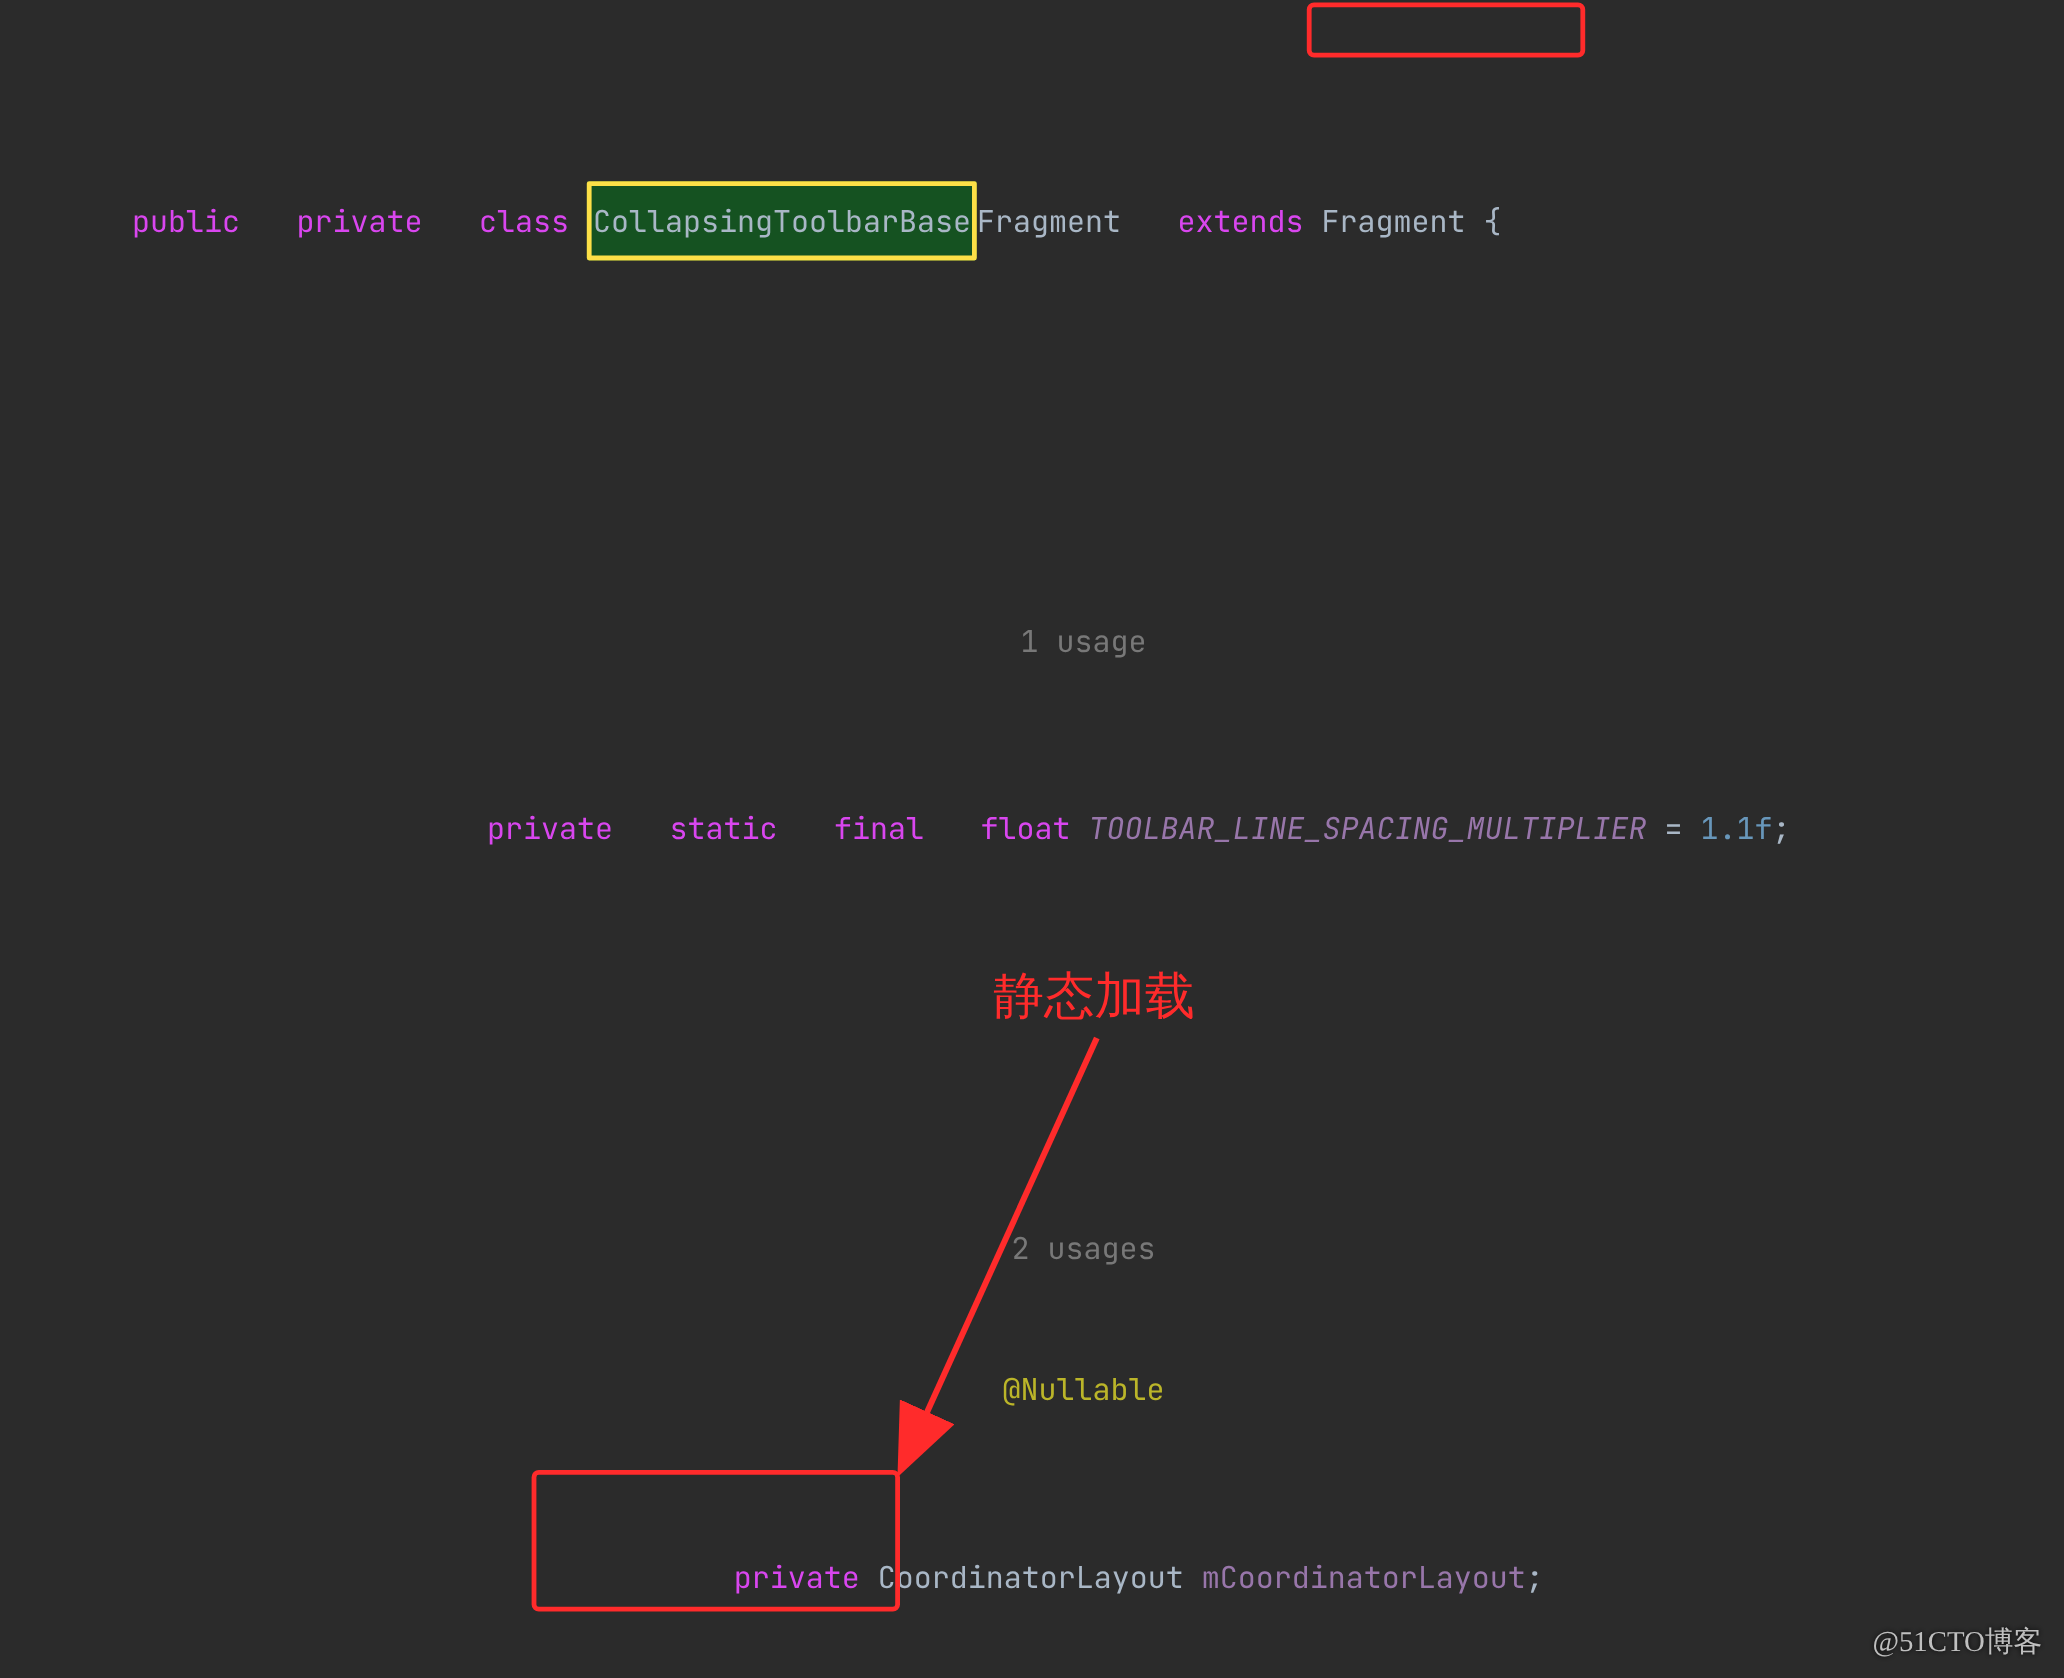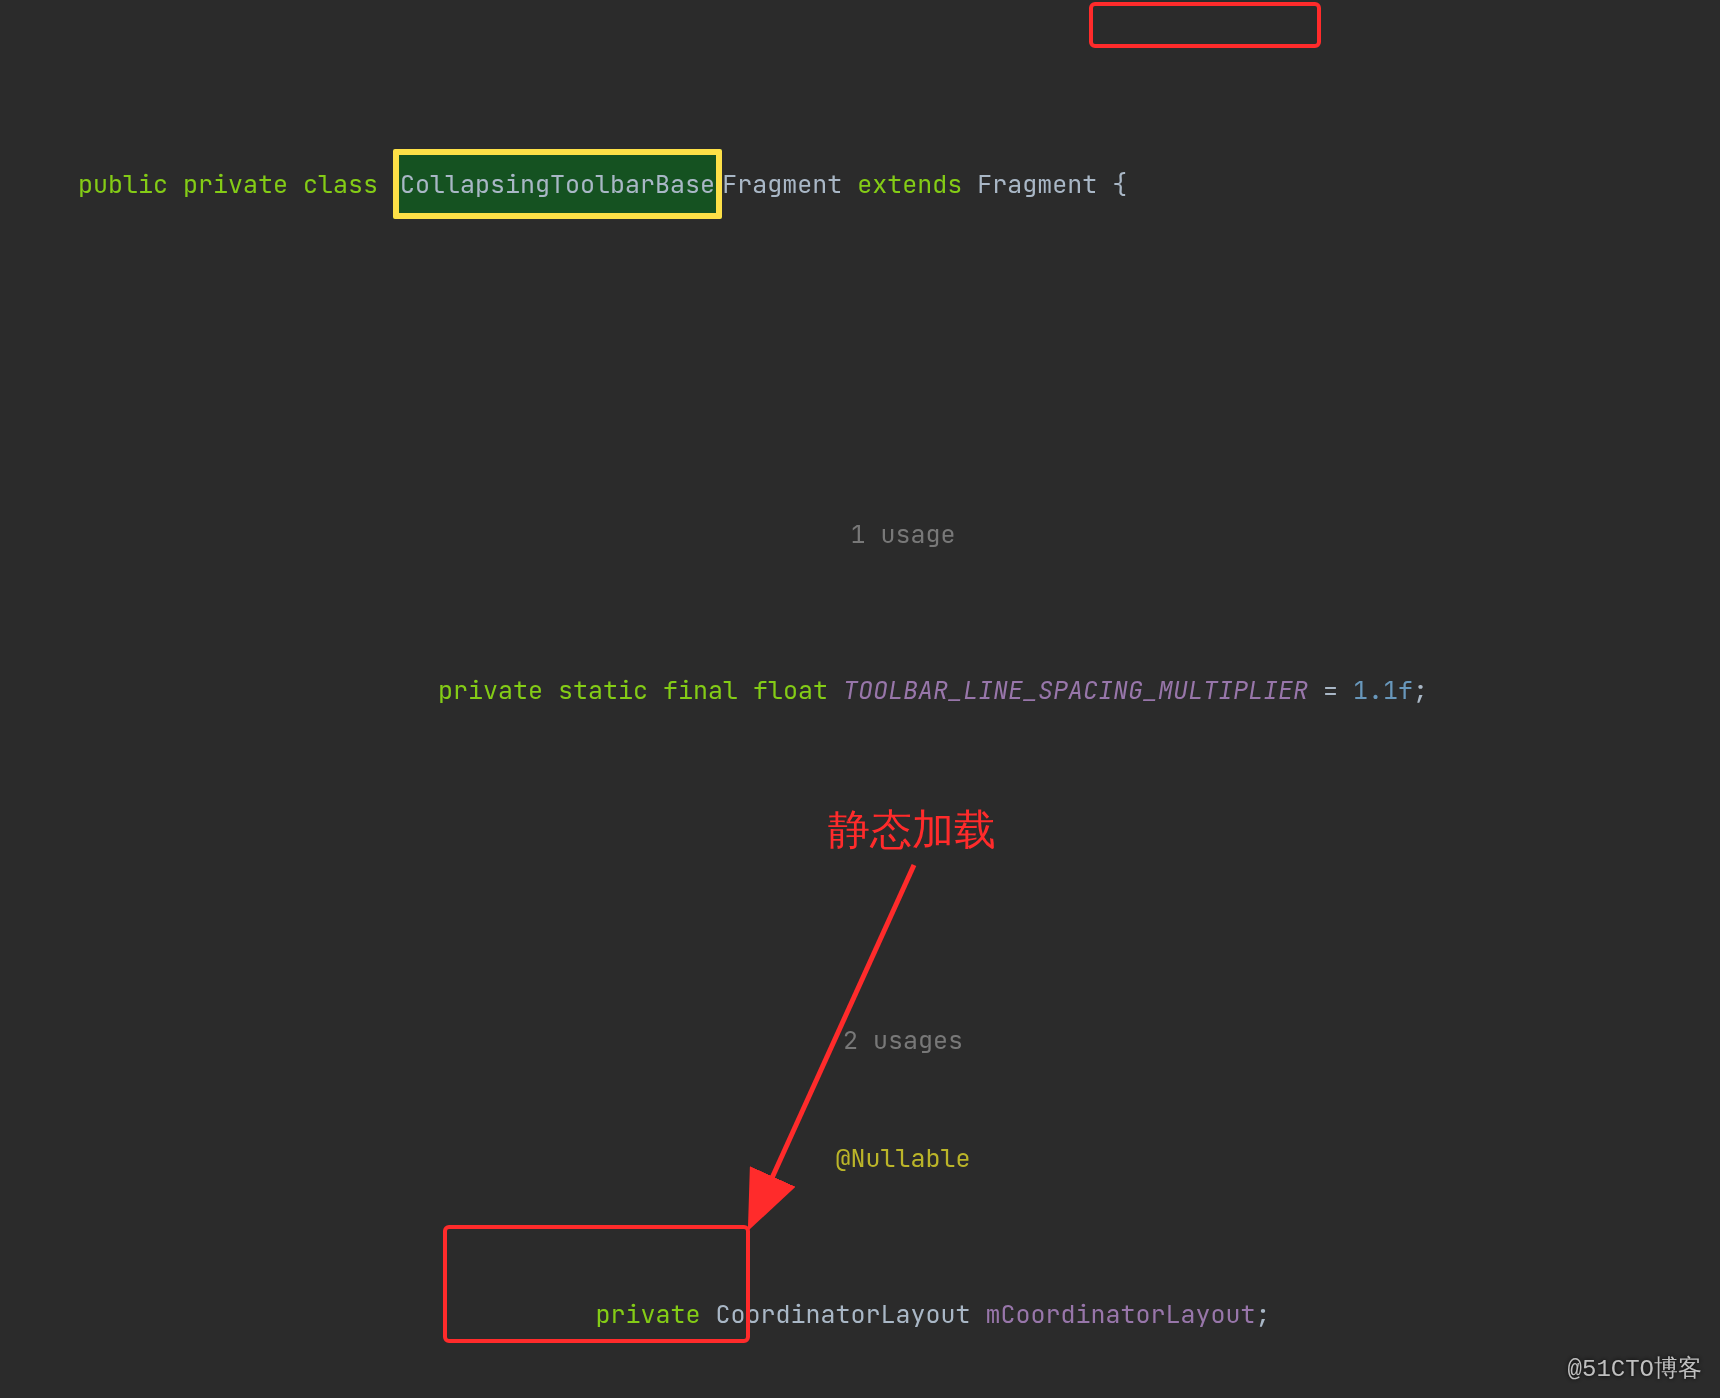--- a/index.html
+++ b/index.html
@@ -12,31 +12,31 @@
     color: #a9b7c6;
     position: relative;
   }
   .editor {
     padding: 10px 0 0 18px;
     white-space: pre;
   }
   .row { display: block; min-height: 40px; }
   .indent1 { padding-left: 68px; text-align: center; }
 
-  .kw { color: #84cc16; }
+  .kw { color: #d946ef; margin-left: 32px; }
   .type { color: #a9b7c6; }
   .field { color: #9876aa; }
   .num { color: #6897bb; margin-top: 44px; }
   .ann { color: #bbb529; }
   .hint { color: #787878; }
   .italic { font-style: italic; }
   .sel-green {
     background: #214283;
     background: #155221;
-    border: 6px solid #fde047;
+    border: 4px solid #fde047;
     border-radius: 2px;
     padding: 12px 1px;
   }
 
   .redbox {
     border: 4px solid #ff2b2b;
     border-radius: 6px;
     position: absolute;
     pointer-events: none;
   }
@@ -55,21 +55,21 @@
     position: absolute;
     left: 0; top: 0;
     width: 1720px; height: 1398px;
     pointer-events: none;
   }
   .watermark {
     position: absolute;
     right: 18px;
     bottom: 10px;
     color: #d0d0d0;
-    font-family: Liberation Mono, monospace;
+    font-family: Liberation Serif, serif;
     font-size: 24px;
     text-shadow: 0 0 4px #000;
     opacity: 0.9;
   }
 </style>
 </head>
 <body>
 
 <div class="editor">
 

